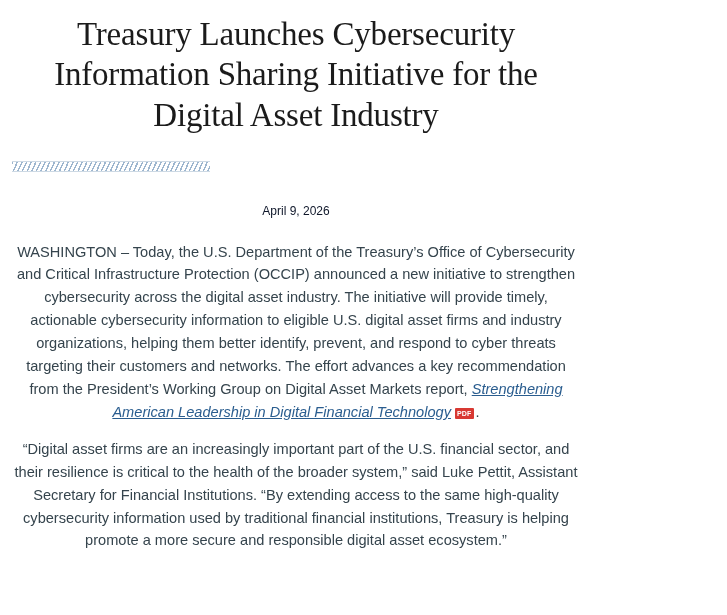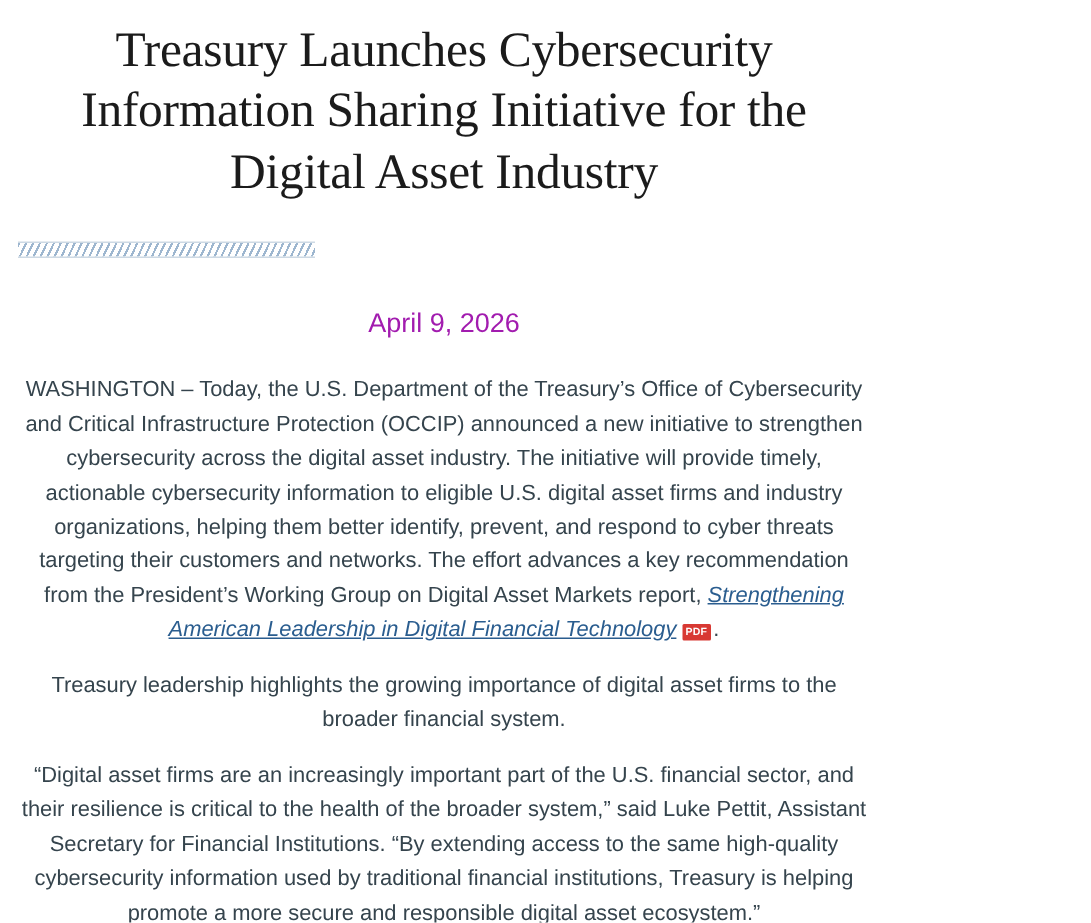--- a/index.html
+++ b/index.html
@@ -40,22 +40,22 @@
       115deg,
       #9db6cf 0px,
       #9db6cf 1.4px,
       #ffffff 1.4px,
       #ffffff 4.2px
     );
     border-top: 1px solid #cdd9e4;
     border-bottom: 1px solid #cdd9e4;
   }
   .date {
-    font-size: 18px;
-    color: #a21caf;
+    font-size: 12px;
+    color: #0f172a;
     margin: 30px 0 0 0;
     line-height: 1.4;
   }
   p.body {
     font-size: 14.6px;
     line-height: 1.57;
     color: #35444d;
     margin: 14px 0 0 0;
   }
   p.body.first {
@@ -91,18 +91,17 @@
   <h1 class="headline">Treasury Launches Cybersecurity Information Sharing Initiative for the Digital Asset Industry</h1>
 
   <div class="rule-wrap">
     <div class="rule"></div>
   </div>
 
   <div class="date">April 9, 2026</div>
 
   <p class="body first"><span>WASHINGTON – Today, the U.S. Department of the Treasury’s Office of Cybersecurity and Critical Infrastructure Protection (OCCIP) announced a new initiative to strengthen cybersecurity across the digital asset industry. The initiative will provide timely, actionable cybersecurity information to eligible U.S. digital asset firms and industry organizations, helping them better identify, prevent, and respond to cyber threats targeting their customers and networks. The effort advances a key recommendation from the President’s Working Group on Digital Asset Markets report, </span><a class="doclink">Strengthening American Leadership in Digital Financial Technology</a><span class="pdf-badge">PDF</span><span class="nowrap-dot">.</span></p>
 
-  <p class="body">Treasury leadership highlights the growing importance of digital asset firms to the broader financial system.</p>
 
   <p class="body">“Digital asset firms are an increasingly important part of the U.S. financial sector, and their resilience is critical to the health of the broader system,” said Luke Pettit, Assistant Secretary for Financial Institutions. “By extending access to the same high-quality cybersecurity information used by traditional financial institutions, Treasury is helping promote a more secure and responsible digital asset ecosystem.”</p>
 
 
 </div>
 
 </body></html>

